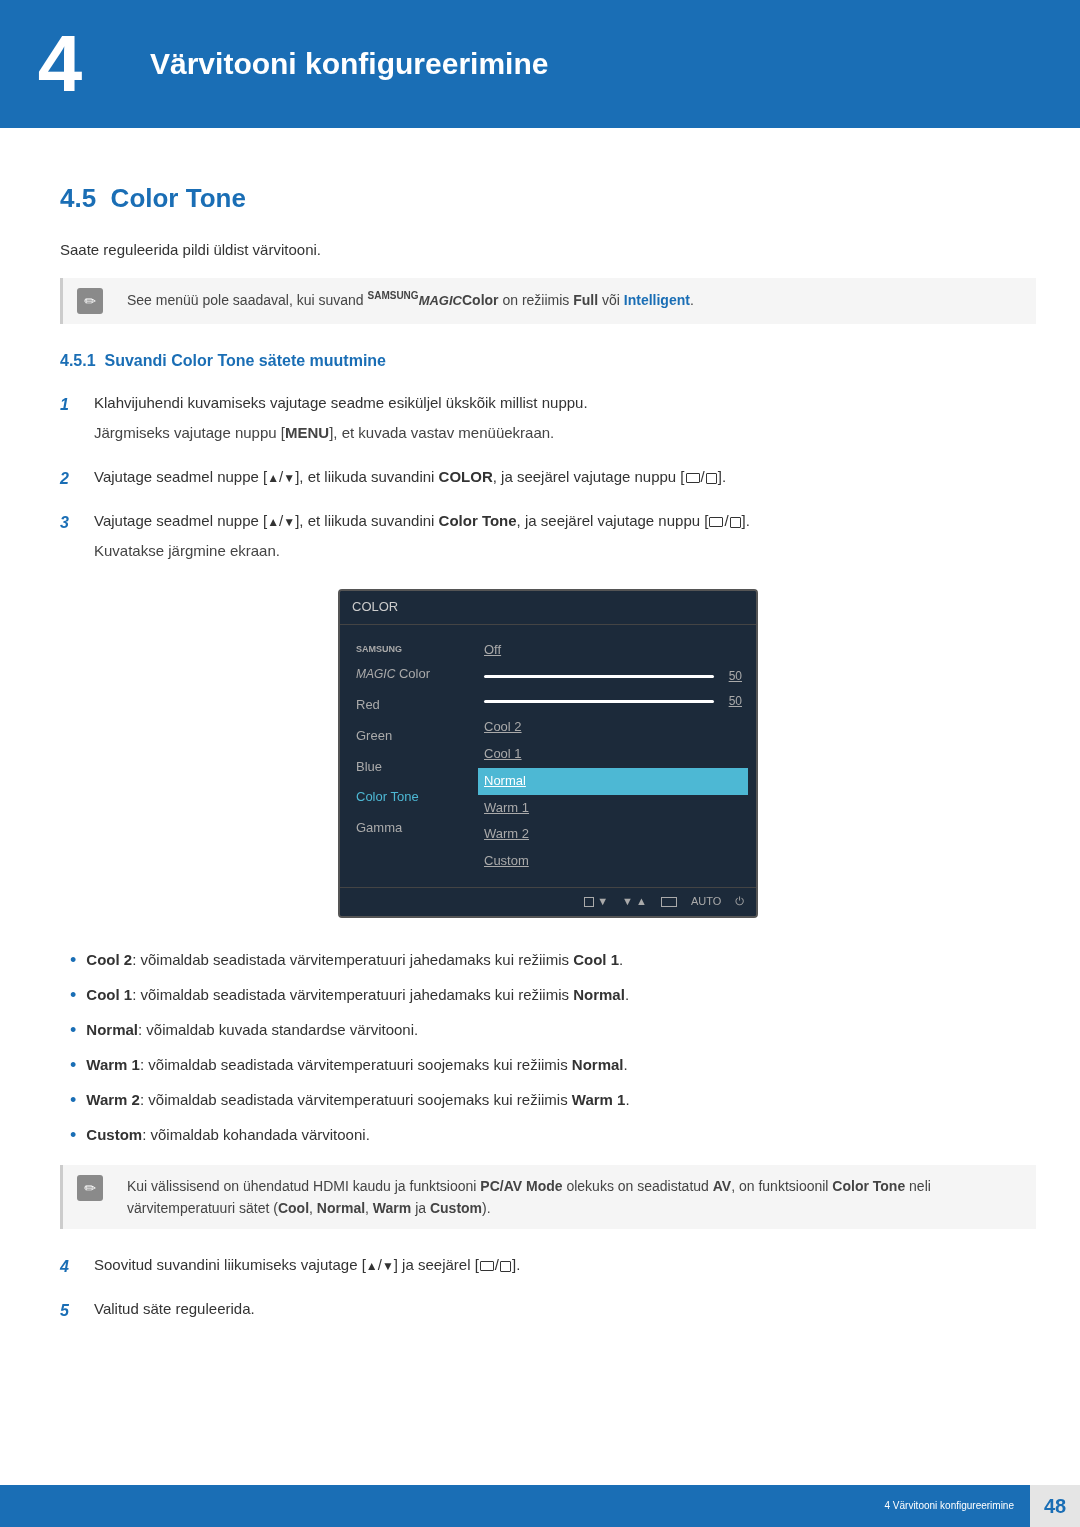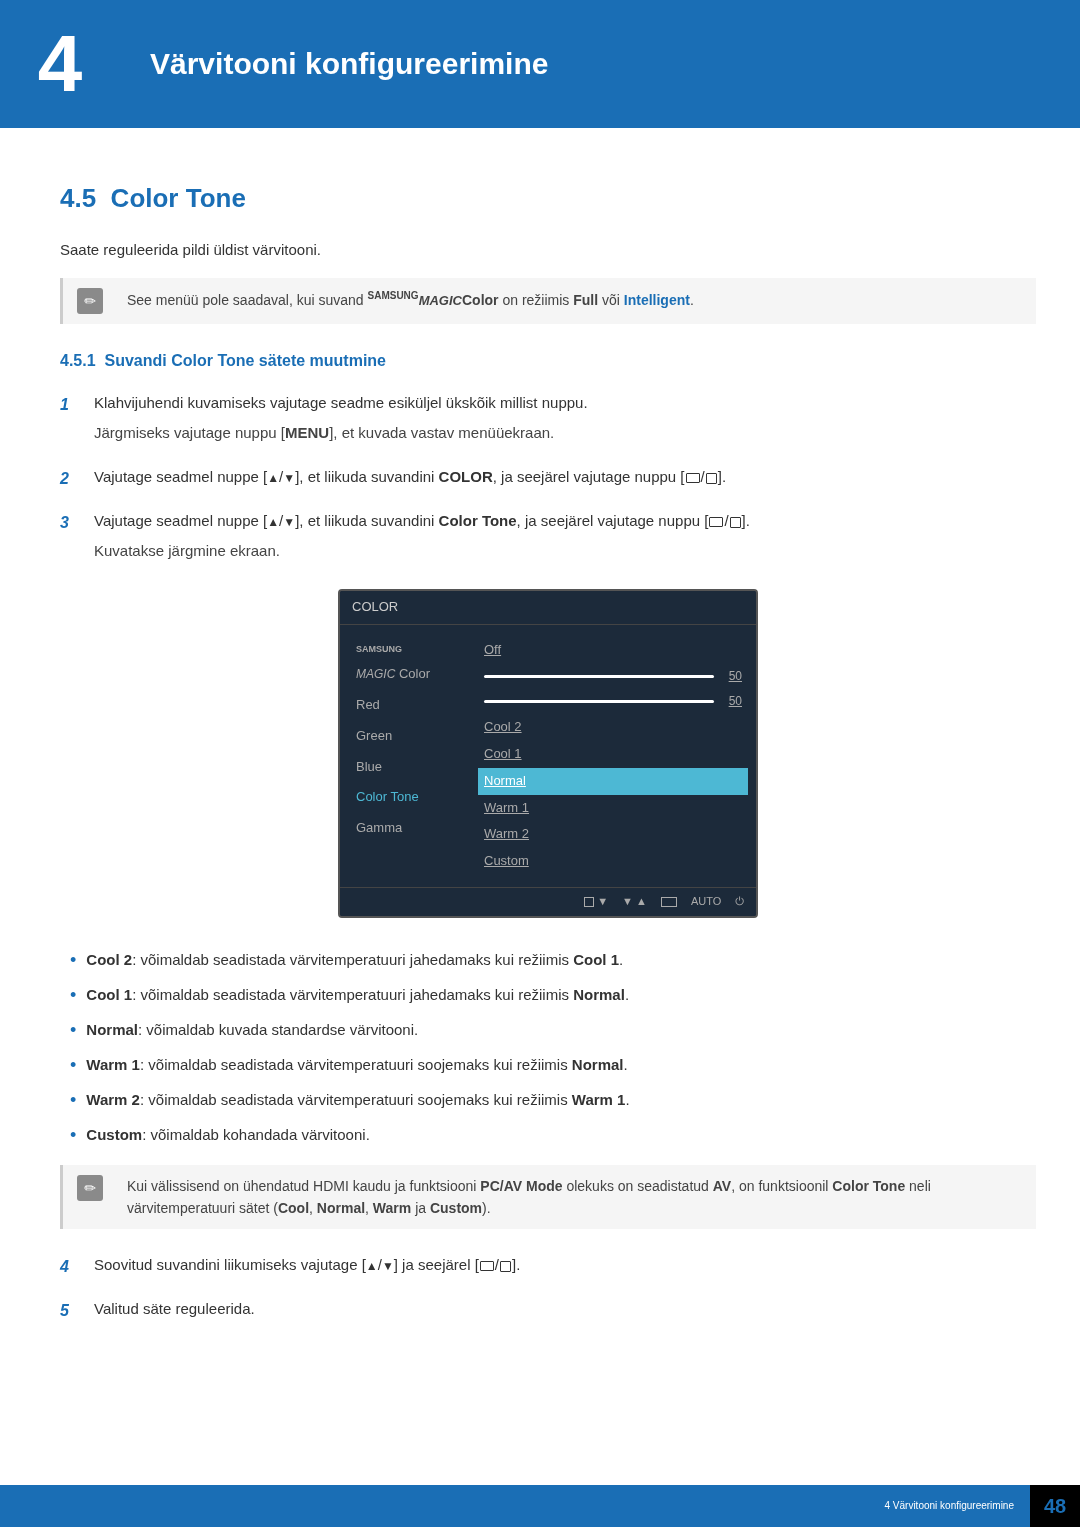--- a/index.html
+++ b/index.html
@@ -272,21 +272,21 @@
       justify-content: flex-end;
       padding: 0;
       height: 42px;
     }
     .footer-text {
       font-size: 10px;
       padding-right: 16px;
       color: #fff;
     }
     .footer-page-num {
-      background: #000000;
+      background: #e5e5e5;
       color: #1a6eb5;
       font-size: 20px;
       font-weight: bold;
       width: 50px;
       height: 42px;
       display: flex;
       align-items: center;
       justify-content: center;
     }
 

